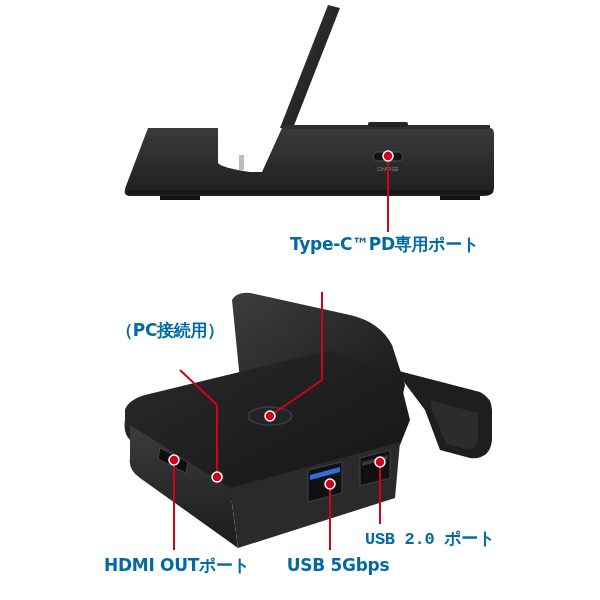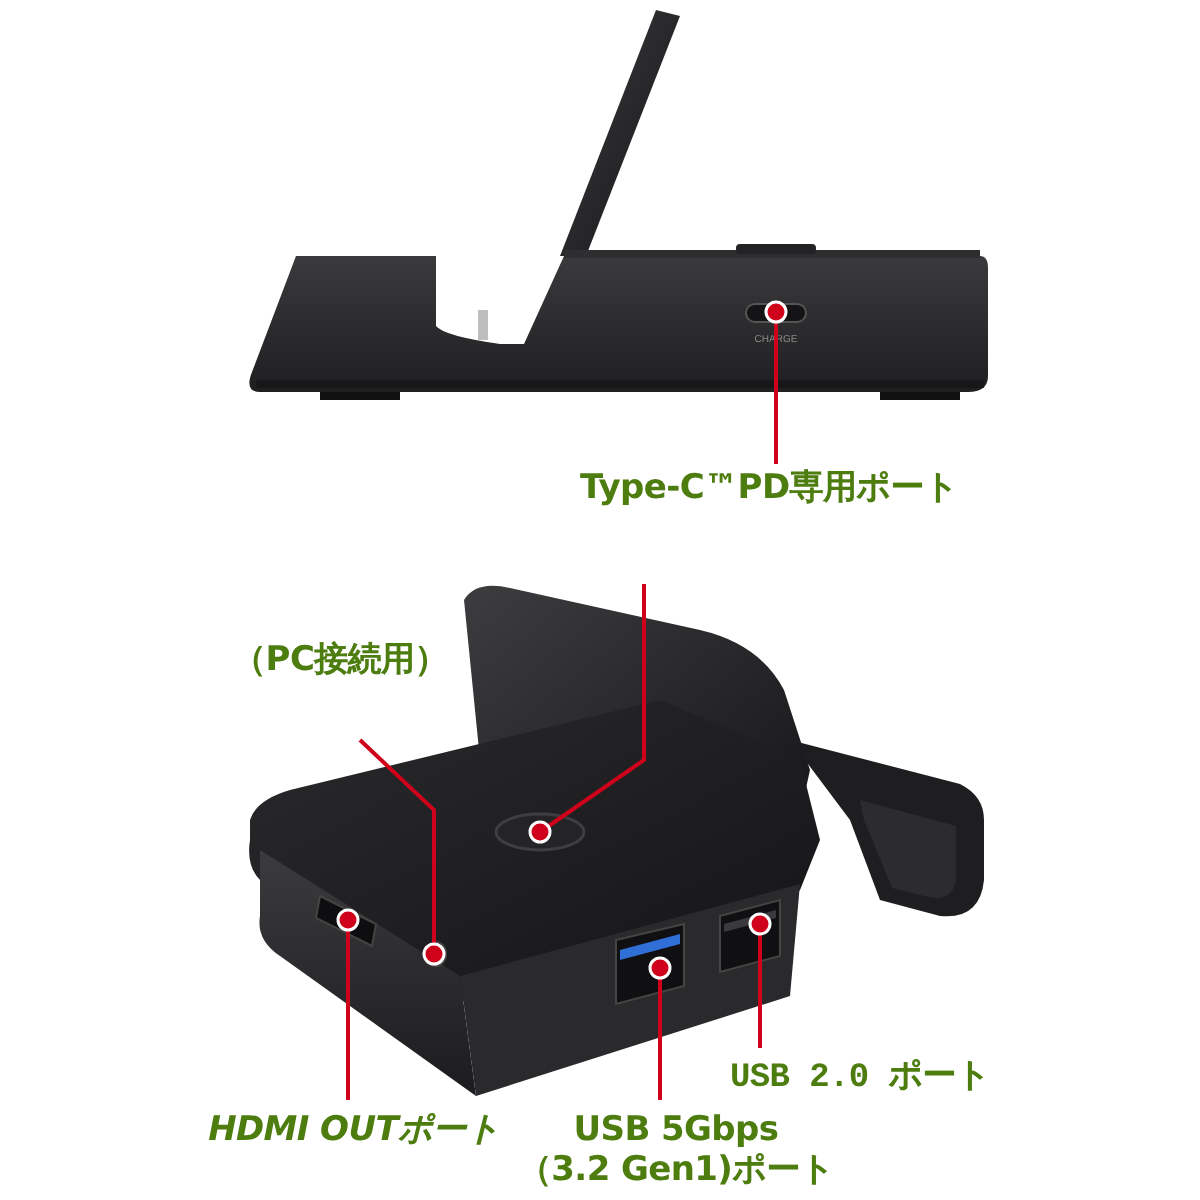--- a/index.html
+++ b/index.html
@@ -1,18 +1,18 @@
 <!DOCTYPE html>
 <html><head>
 <meta charset="utf-8">
 <style>
   html,body{margin:0;padding:0;background:#fff;}
   body{width:600px;height:600px;position:relative;overflow:hidden;font-family:"DejaVu Sans","Liberation Sans",sans-serif;}
   .stage{position:absolute;left:0;top:0;width:600px;height:600px;}
-  .label{position:absolute;color:#4d7c0f;font-weight:bold;font-size:17px;line-height:20px;white-space:nowrap;text-align:center;letter-spacing:-0.3px;}
+  .label{position:absolute;color:#0369a1;font-weight:bold;font-size:17px;line-height:20px;white-space:nowrap;text-align:center;letter-spacing:-0.3px;}
   svg{position:absolute;left:0;top:0;}
 </style>
 </head>
 <body>
 
 <div class="stage">
 
 <svg width="600" height="600" viewBox="0 0 600 600">
   <defs>
     <linearGradient id="sideBody" x1="0" y1="0" x2="0" y2="1">
@@ -101,24 +101,23 @@
   </g>
 </svg>
 
 <div class="label" style="left:290px;top:234px;">Type-C™PD専用ポート</div>
 
 
 <div class="label" style="left:90px;top:320px;width:160px;">
   <div>（PC接続用）</div>
 </div>
 
-<div class="label" style="left:92px;top:555px;width:170px;font-style:italic;">
+<div class="label" style="left:92px;top:555px;width:170px;">
   <div>HDMI OUTポート</div>
 </div>
 
 <div class="label" style="left:258px;top:555px;width:160px;">
   <div>USB 5Gbps</div>
-  <div>（3.2 Gen1)ポート</div>
 </div>
 
 <div class="label" style="left:365px;top:530px;font-family:Liberation Mono, monospace;">USB 2.0 ポート</div>
 
 </div>
 
 </body></html>

